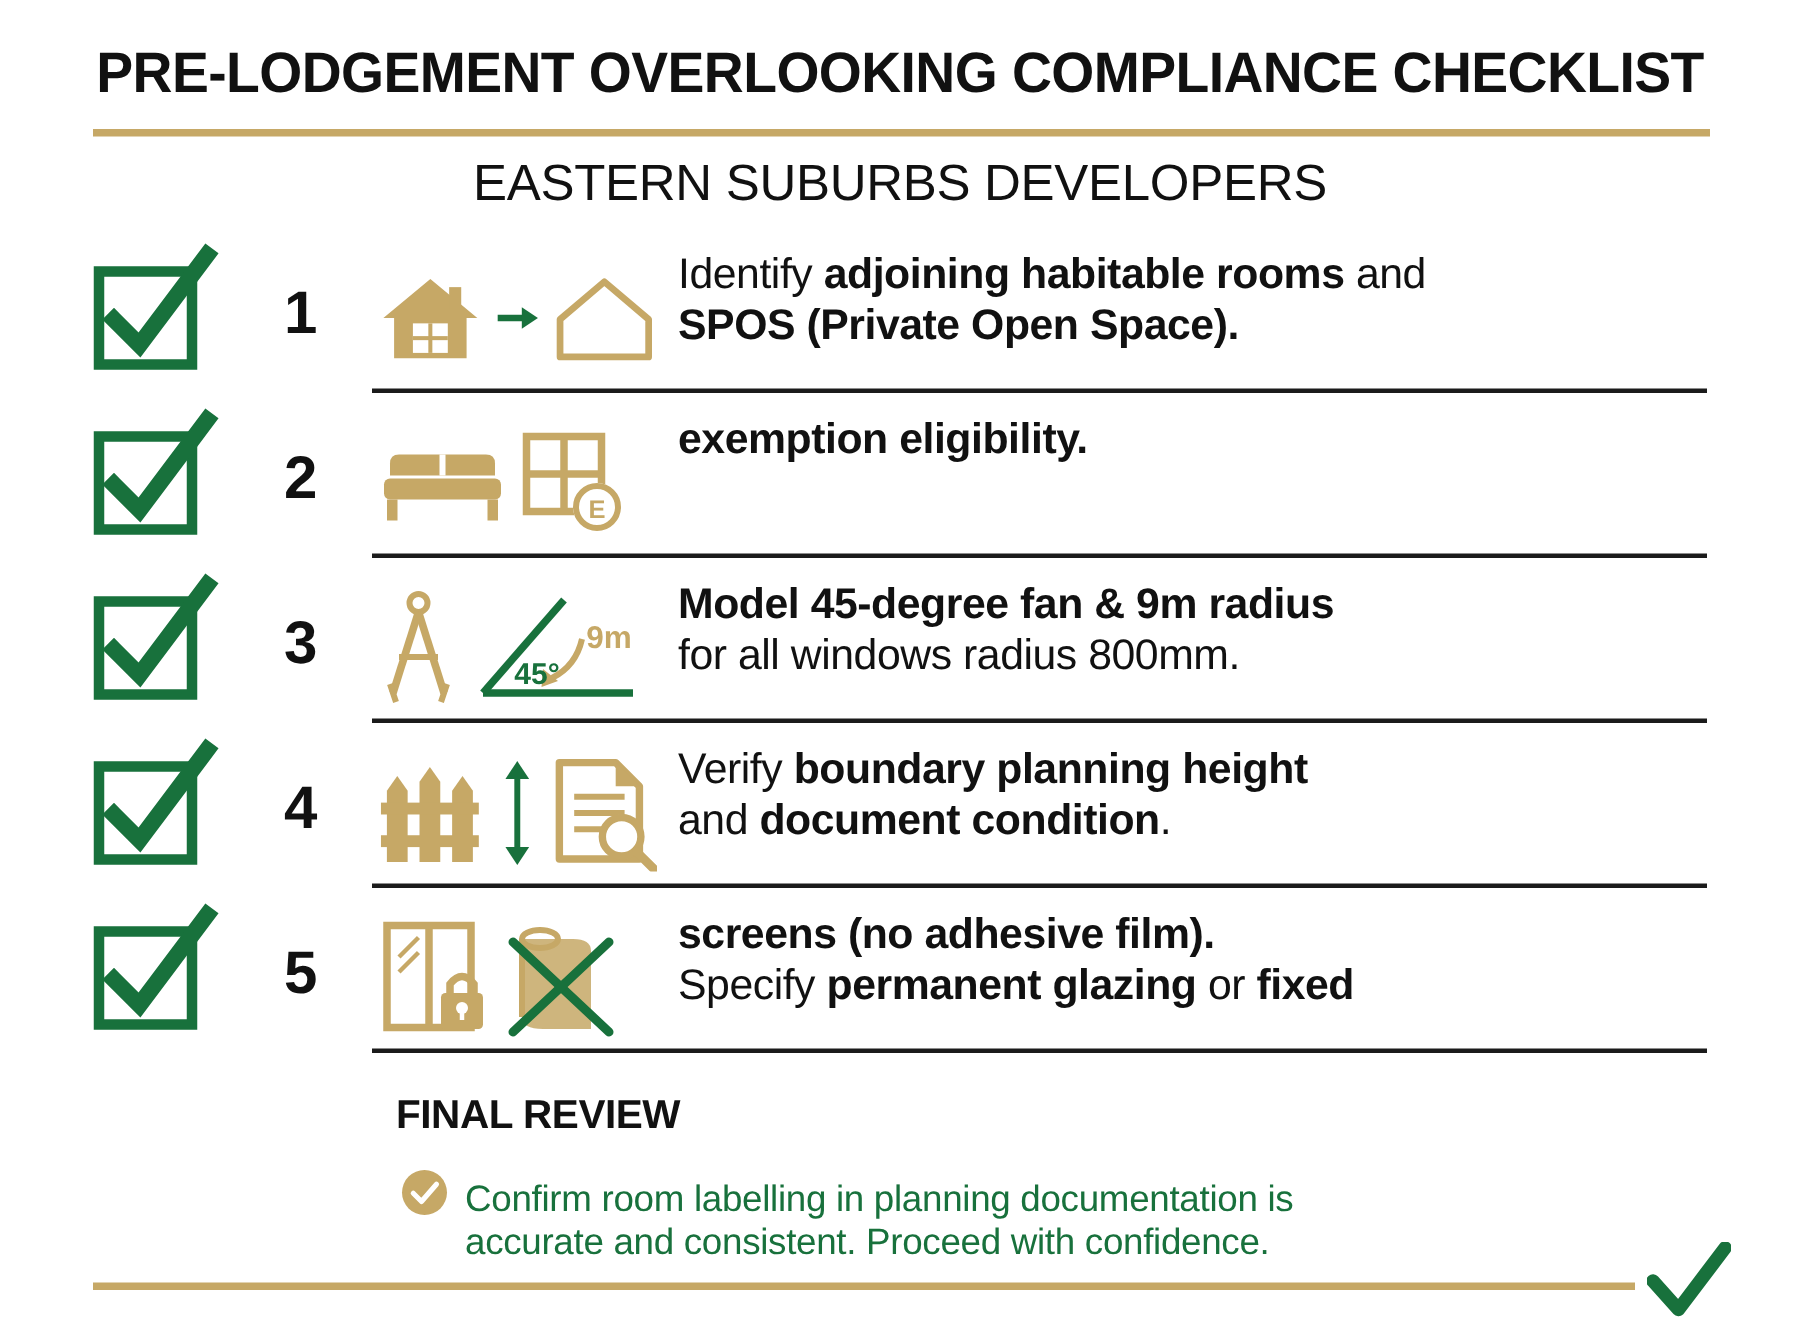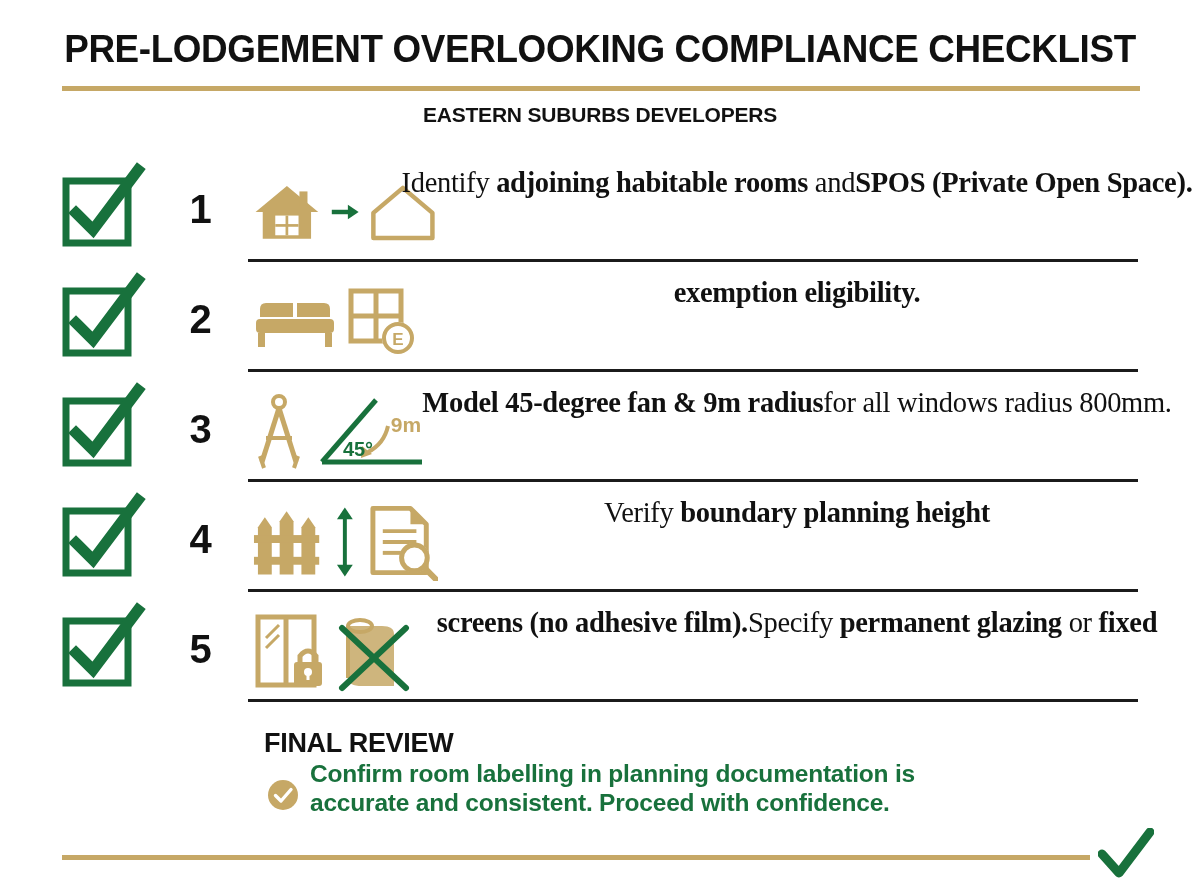--- a/index.html
+++ b/index.html
@@ -16,21 +16,21 @@
     font-size:38px;font-weight:bold;letter-spacing:-0.4px;
     color:#111111;line-height:1.05;white-space:nowrap;
     transform:scaleX(0.97);transform-origin:center;
   }
   .gold-rule-top{
     position:absolute;left:62px;top:86px;width:1078px;height:5px;
     background:#c6a866;
   }
   .subtitle{
     position:absolute;left:0;top:103px;width:1200px;text-align:center;
-    font-size:21px;font-weight:bold;letter-spacing:-0.2px;color:#111111;
+    font-size:34px;font-weight:normal;letter-spacing:-0.2px;color:#111111;
   }
 
   
   .rows{position:absolute;left:0;top:158px;width:1200px;}
   .row{position:relative;height:110px;}
   .row-inner{position:relative;height:110px;}
 
   .checkbox{
     position:absolute;left:62px;top:14px;width:74px;height:74px;
   }
@@ -43,41 +43,41 @@
   }
 
   .icons{
     position:absolute;left:252px;top:10px;width:186px;height:88px;
     display:flex;align-items:center;justify-content:flex-start;gap:8px;
   }
   .icons svg{display:block;}
 
   .txt{
     position:absolute;left:452px;top:8px;width:690px;height:94px;
-    display:flex;justify-content:center;
-    font-size:28.5px;line-height:1.2;color:#111111;letter-spacing:-0.3px;font-family:Liberation Serif, serif;
+    display:flex;flex-direction:column;
+    font-size:28.5px;line-height:1.2;color:#111111;letter-spacing:-0.3px;
   }
   .txt b{font-weight:bold;}
   .txt .l{display:block;white-space:nowrap;}
   .txt.allbold .l1{font-weight:bold;}
 
   .divider{
     position:absolute;left:248px;width:890px;height:3px;background:#1b1b1b;
   }
 
   
   .final{position:absolute;left:0;top:718px;width:1200px;}
   .final-title{
     position:absolute;left:264px;top:10px;
     font-size:27px;font-weight:bold;color:#111111;letter-spacing:-0.3px;
   }
   .final-badge{position:absolute;left:266px;top:60px;width:34px;height:34px;}
   .final-text{
-    position:absolute;left:310px;top:42px;width:800px;
-    font-size:24.5px;font-weight:bold;line-height:1.18;
+    position:absolute;left:310px;top:68px;width:800px;
+    font-size:24.5px;font-weight:normal;line-height:1.18;
     color:#18713c;letter-spacing:-0.2px;
   }
   .final-text .l{display:block;white-space:nowrap;}
 
   .gold-rule-bottom{
     position:absolute;left:62px;top:855px;width:1028px;height:5px;
     background:#c6a866;
   }
   .end-check{position:absolute;left:1098px;top:828px;width:56px;height:52px;}
 </style>
@@ -231,20 +231,23 @@
             <line x1="18" y1="50" x2="40" y2="50" stroke="#c6a866" stroke-width="4"></line>
             <circle cx="50" cy="55" r="15" fill="#ffffff"></circle>
             <circle cx="50" cy="55" r="13" fill="none" stroke="#c6a866" stroke-width="5"></circle>
             <line x1="60" y1="65" x2="72" y2="77" stroke="#c6a866" stroke-width="6" stroke-linecap="round"></line>
           </svg>
         </div>
         <div class="txt">
           <span class="l l1">
             <span>Verify </span><b>boundary planning height</b>
           </span>
+          <span class="l l2">
+            <span>and </span><b>document condition</b><span>.</span>
+          </span>
         </div>
       </div>
       <div class="divider" style="top:101px"></div>
     </div>
 
     <div class="row">
       <div class="row-inner">
         <div class="checkbox">
           <svg width="74" height="74" viewBox="0 0 74 74">
             <rect x="4" y="9" width="62" height="62" fill="none" stroke="#18713c" stroke-width="7"></rect>

